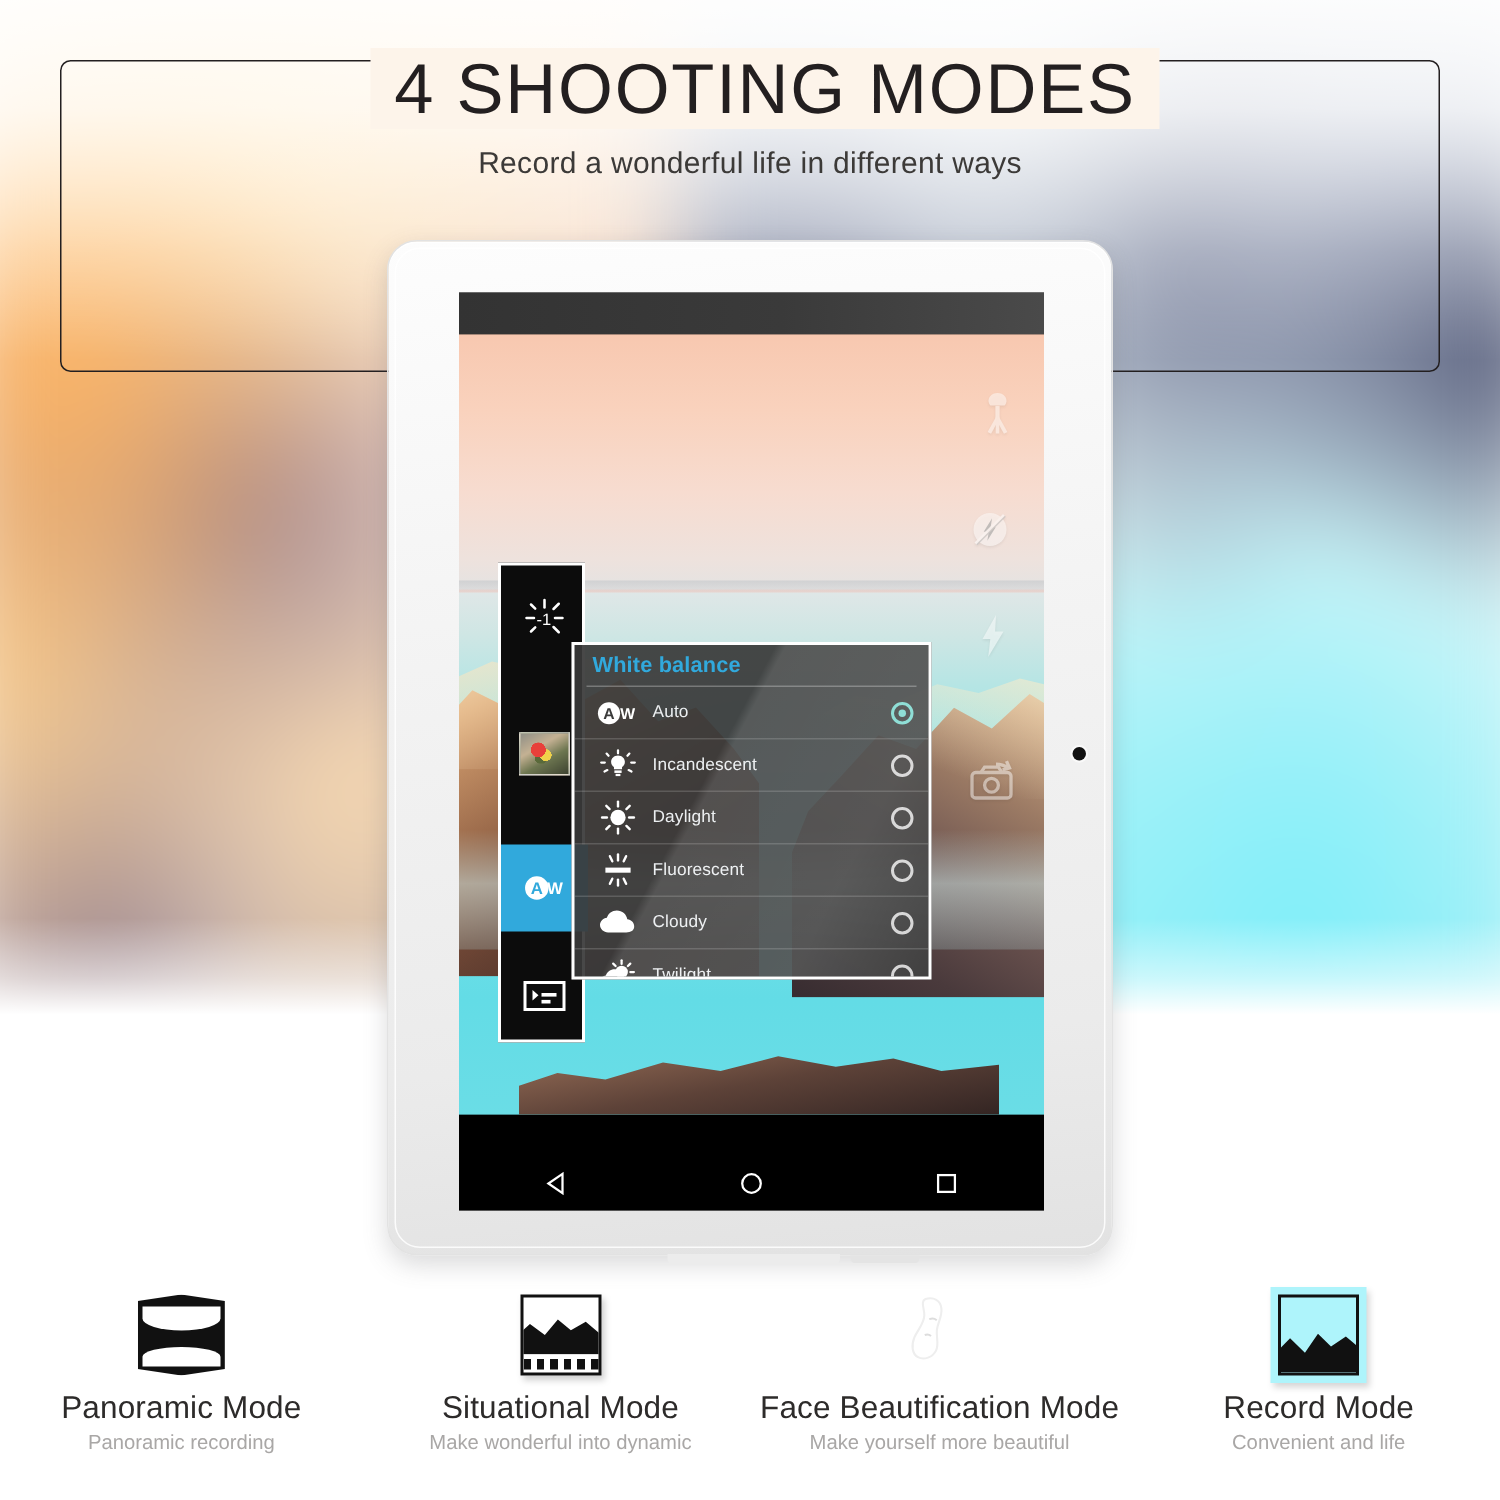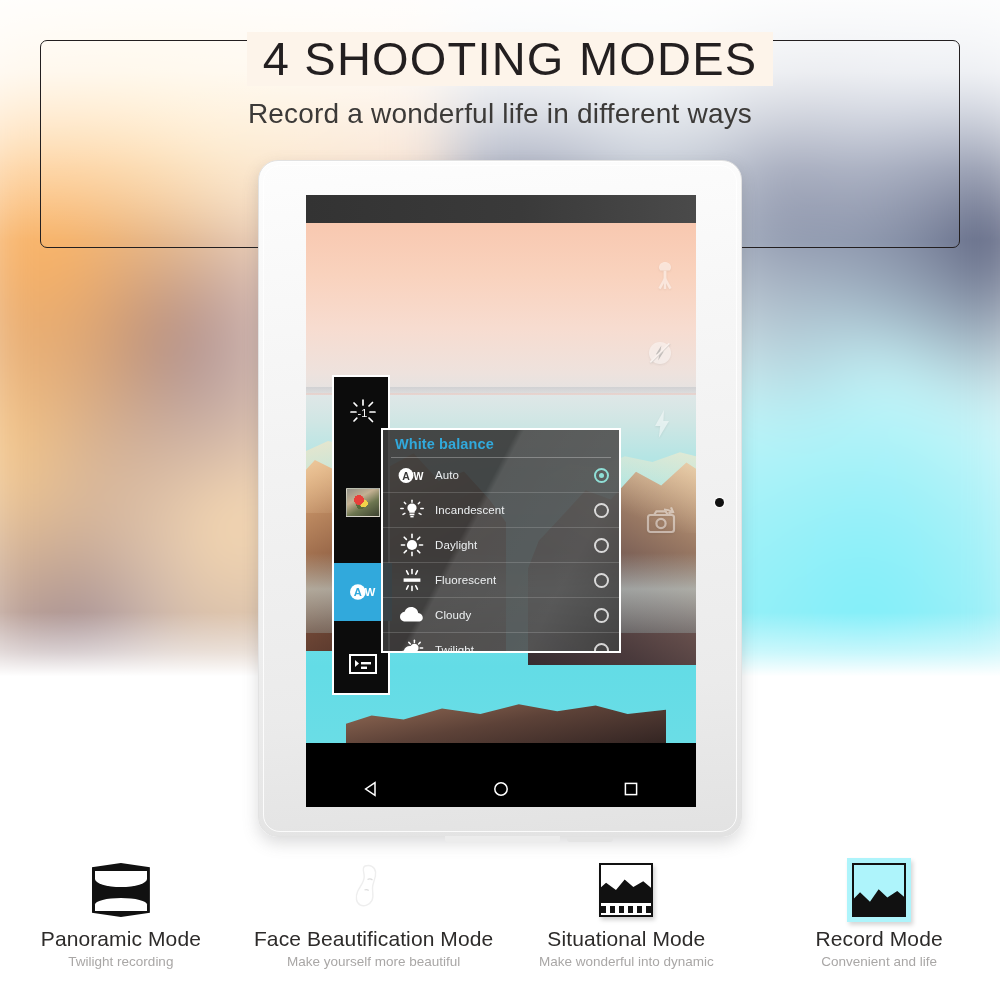--- a/index.html
+++ b/index.html
@@ -62,21 +62,21 @@
   }
   .title-wrap { position: absolute; left: 0; top: 32px; width: 1000px; text-align: center; padding-left: 20px; }
   .title {
     font-family: "Liberation Sans", sans-serif;
     font-size: 47px; font-weight: 300; letter-spacing: 1.2px;
     color: #231f20; line-height: 1.15;
     background: #fdf4ea; display: inline-block; padding: 0 16px;
   }
   .subtitle-wrap { position: absolute; left: 0; top: 98px; width: 1000px; text-align: center; }
   .subtitle {
-    font-size: 28px; font-weight: 300; color: #3c3a38; letter-spacing: .2px;
+    font-size: 20px; font-weight: 300; color: #3c3a38; letter-spacing: .2px;
   }
 
   
   .tablet {
     position: absolute; left: 258px; top: 160px; width: 484px; height: 677px;
     background: linear-gradient(175deg,#fdfdfd 0%, #f3f3f3 40%, #ebebeb 78%, #e2e2e2 100%);
     border-radius: 20px;
     box-shadow: 0 6px 16px rgba(90,90,95,.22), 0 1px 0 #fff inset;
     border: 1px solid #e2e2e2;
   }
@@ -546,21 +546,32 @@
     </div>
   </div>
 
   <div class="modes">
 
     <div class="mode">
       <div class="mode-icon">
         <div class="pano-icon"></div>
       </div>
       <div class="mode-title">Panoramic Mode</div>
-      <div class="mode-sub">Twilight recording</div>
+      <div class="mode-sub">Panoramic recording</div>
+    </div>
+
+    <div class="mode">
+      <div class="mode-icon">
+        <div class="situ-icon">
+          <span class="hills"></span>
+          <span class="sprock"></span>
+        </div>
+      </div>
+      <div class="mode-title">Situational Mode</div>
+      <div class="mode-sub">Make wonderful into dynamic</div>
     </div>
 
     <div class="mode">
       <div class="mode-icon">
         <div class="face-icon">
           <svg width="62" height="58" viewBox="0 0 62 58">
             <g filter="none">
               <path d="M22 7c5.6-1.6 10 1 10.6 6.2.6 5.4-2.4 9.4-3 14.4-.6 5 1.6 9.4-.6 13.8-2.2 4.4-8 6.6-12 4.4-4-2.2-4.6-8-2.4-13.2 2.2-5.2 6.4-9 6.6-14.6.2-4.4-2.8-9.4.8-11z" fill="#ffffff" stroke="#eeeeee" stroke-width="1.4"></path>
               <path d="M24.5 20.5c1.6-.8 3.6-.6 5 .6" fill="none" stroke="#dddddd" stroke-width="1.3"></path>
               <path d="M21.5 31c1.4-.6 3-.4 4.2.6" fill="none" stroke="#dddddd" stroke-width="1.3"></path>
@@ -569,31 +580,20 @@
             <path d="M55 22l1.4 4 4 1.4-4 1.4-1.4 4-1.4-4-4-1.4 4-1.4z" fill="#ffffff"></path>
           </svg>
         </div>
       </div>
       <div class="mode-title">Face Beautification Mode</div>
       <div class="mode-sub">Make yourself more beautiful</div>
     </div>
 
     <div class="mode">
       <div class="mode-icon">
-        <div class="situ-icon">
-          <span class="hills"></span>
-          <span class="sprock"></span>
-        </div>
-      </div>
-      <div class="mode-title">Situational Mode</div>
-      <div class="mode-sub">Make wonderful into dynamic</div>
-    </div>
-
-    <div class="mode">
-      <div class="mode-icon">
         <div class="cam-icon">
           <span class="hills"></span>
         </div>
       </div>
       <div class="mode-title">Record Mode</div>
       <div class="mode-sub">Convenient and life</div>
     </div>
 
   </div>
 </div>

